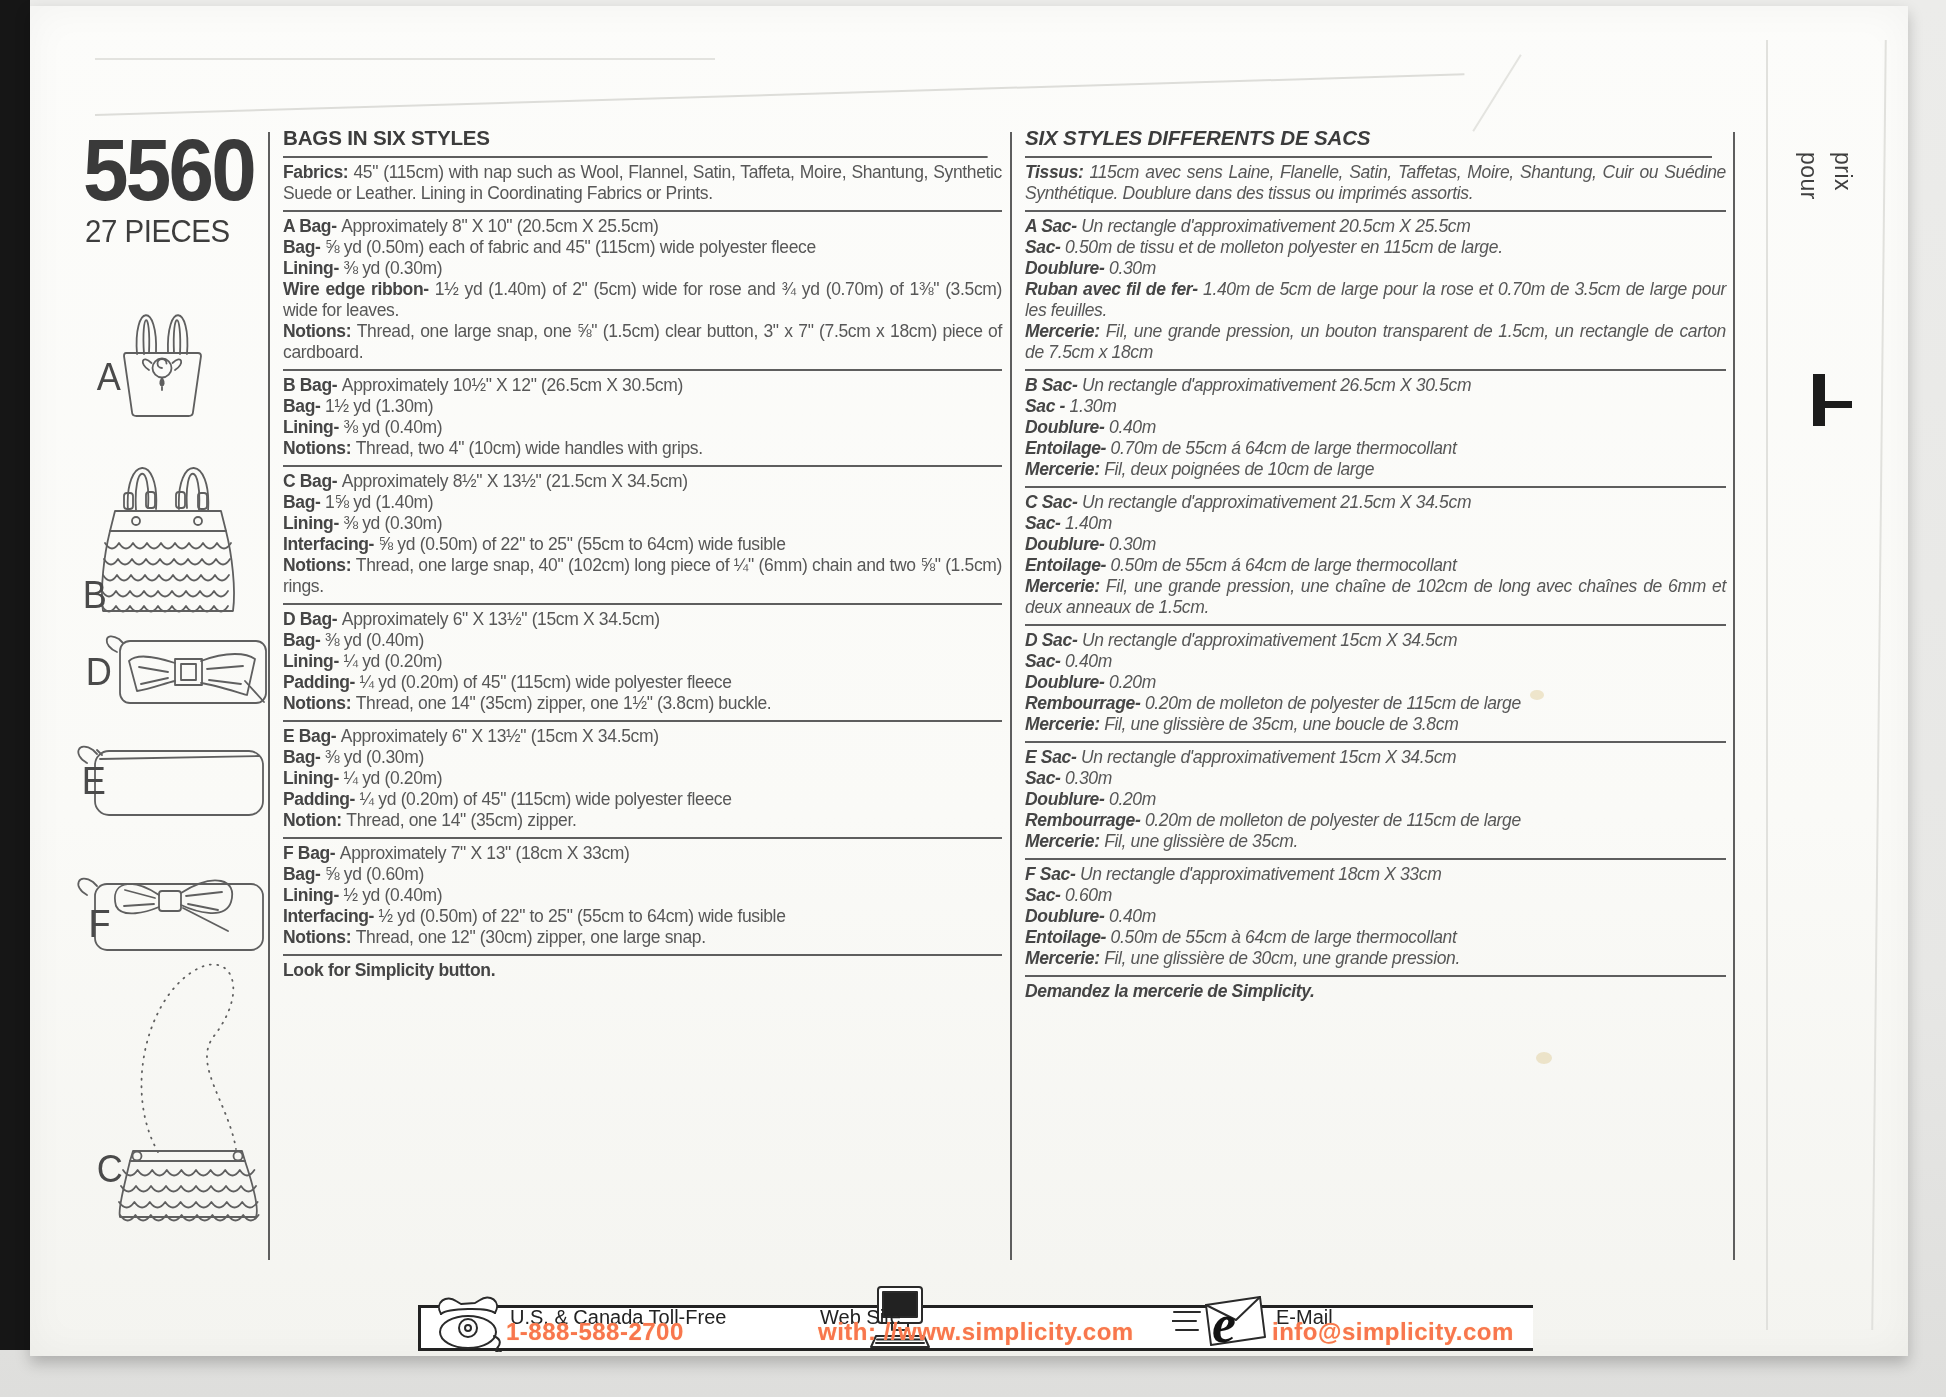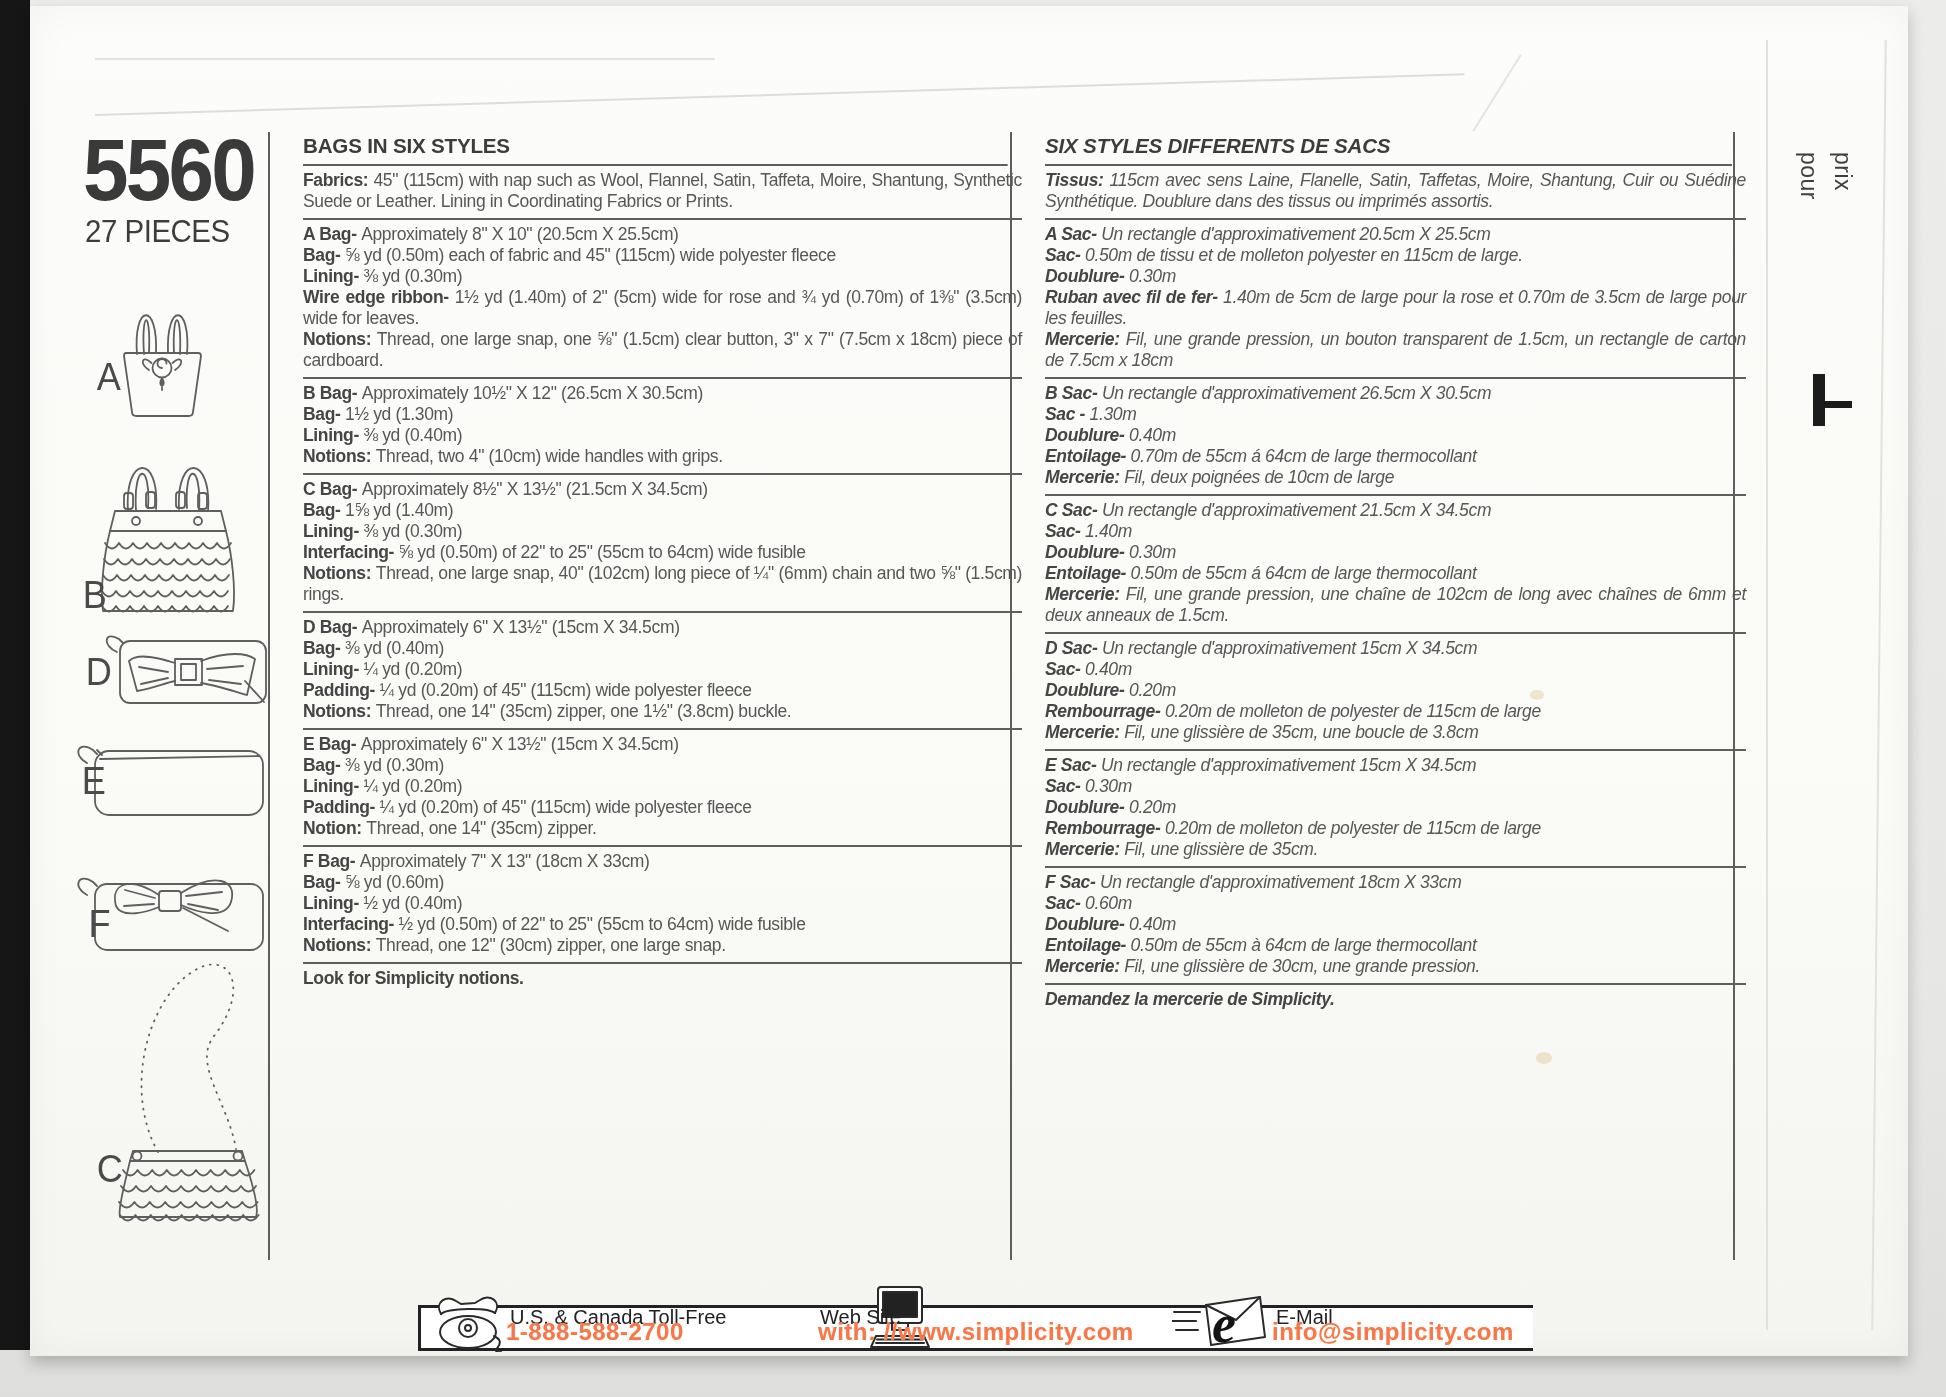--- a/index.html
+++ b/index.html
@@ -22,21 +22,21 @@
   
   .pattern-number{position:absolute;left:83px;top:126px;font-size:88px;font-weight:bold;
                   color:#3a3a3a;letter-spacing:-3px;transform:scaleX(.93);transform-origin:left top;line-height:1;}
   .pattern-pieces{position:absolute;left:85px;top:214px;font-size:31px;color:#3d3d3d;
                   letter-spacing:-.5px;transform:scaleX(.95);transform-origin:left top;}
 
   
   .vline{position:absolute;top:132px;height:1128px;width:2px;background:#5e5e5e;}
   .v1{left:268px;} .v2{left:1010px;} .v3{left:1733px;}
 
-  .col{position:absolute;top:132px;color:#575757;margin-left:20px;}
+  .col{position:absolute;top:124px;color:#575757;}
   .col-en{left:283px;width:719px;}
   .col-fr{left:1025px;width:701px;font-style:italic;}
   .col-header{font-weight:bold;font-size:21px;color:#3c3c3c;letter-spacing:-.2px;
               padding:2px 0 6px 0;border-bottom:2px solid #5e5e5e;transform:scaleX(.98);transform-origin:left top;}
   .sec{padding:4px 0 6px 0;border-bottom:2px solid #5e5e5e;}
   .sec.norule{border-bottom:none;}
   .ln{margin:0;font-size:17.5px;line-height:21px;letter-spacing:-.35px;
       text-align:justify;-moz-text-align-last:left;text-align-last:left;}
   .ln b{color:#454545;}
 
@@ -204,21 +204,21 @@
           <p class="ln"><b>Notion:</b>&nbsp;Thread, one 14" (35cm) zipper.</p>
         </div>
         <div class="sec">
           <p class="ln"><b>F Bag-</b>&nbsp;Approximately 7" X 13" (18cm X 33cm)</p>
           <p class="ln"><b>Bag-</b>&nbsp;⅝ yd (0.60m)</p>
           <p class="ln"><b>Lining-</b>&nbsp;½ yd (0.40m)</p>
           <p class="ln"><b>Interfacing-</b>&nbsp;½ yd (0.50m) of 22" to 25" (55cm to 64cm) wide fusible</p>
           <p class="ln"><b>Notions:</b>&nbsp;Thread, one 12" (30cm) zipper, one large snap.</p>
         </div>
         <div class="sec norule">
-          <p class="ln"><b>Look for Simplicity notions.</b></p>
+          <p class="ln"><b>Look for Simplicity button.</b></p>
         </div>
       </div>
   </div>
 
   <div class="col col-fr">
     <div class="col-header">SIX STYLES DIFFERENTS DE SACS</div>
     <div class="col-body">
         <div class="sec">
           <p class="ln"><b>Tissus:</b>&nbsp;115cm avec sens Laine, Flanelle, Satin, Taffetas, Moire, Shantung, Cuir ou Suédine Synthétique. Doublure dans des tissus ou imprimés assortis.</p>
         </div>

